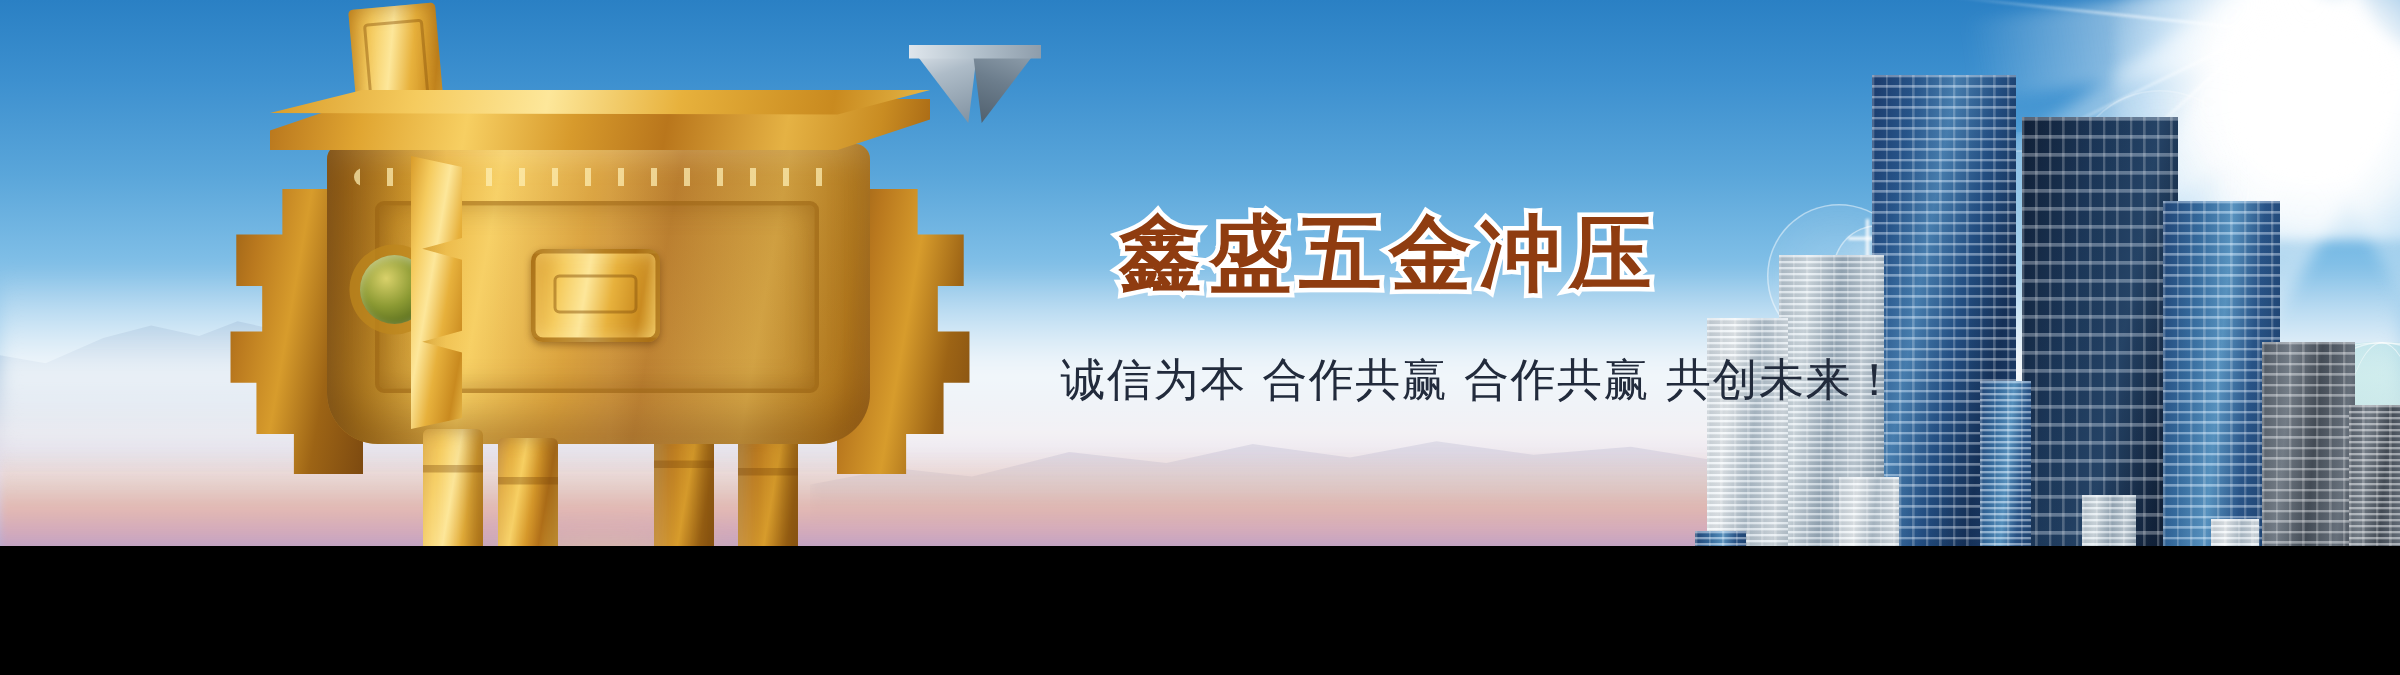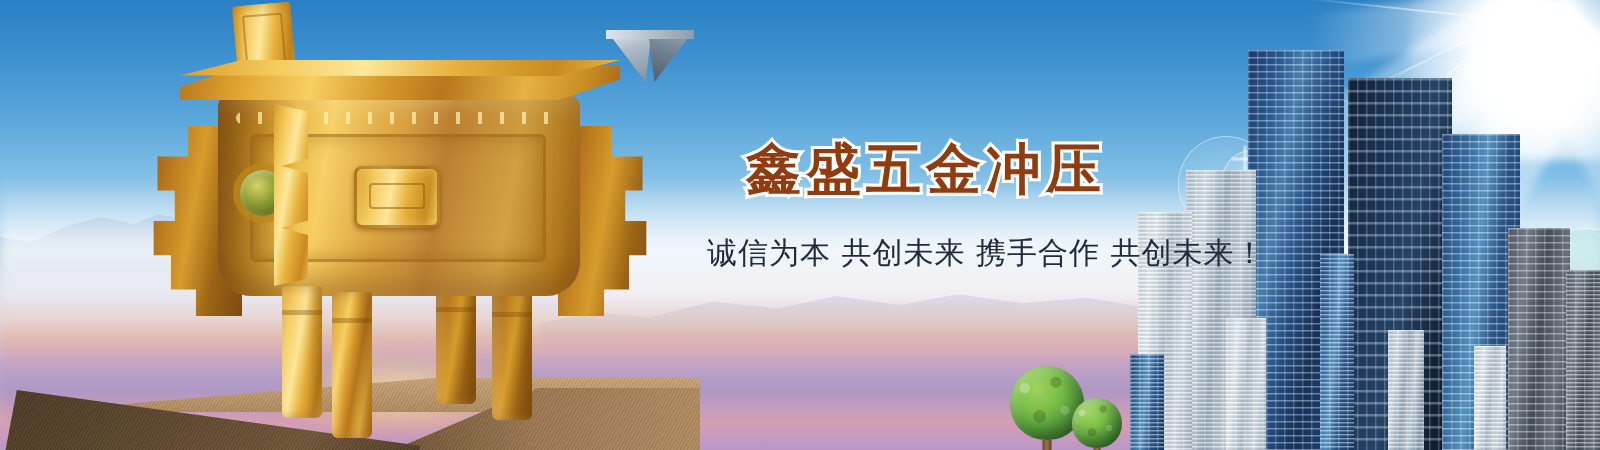--- a/index.html
+++ b/index.html
@@ -2,21 +2,21 @@
 <html><head>
 <meta charset="utf-8">
 <title>Banner</title>
 <style>
   html,body{margin:0;padding:0;background:#000;}
   *{box-sizing:border-box;}
 
   .banner{
     position:relative;
     width:1600px;
-    height:450px;
+    height:364px;
     overflow:hidden;
     font-family:"DejaVu Sans","Liberation Sans",sans-serif;
     background:#63aadd;
   }
 
   
   .sky{
     position:absolute;left:0;top:0;width:1600px;height:450px;
     background:linear-gradient(180deg,
       #2a80c4 0%,
@@ -406,15 +406,15 @@
     <div class="leg gold leg-2"></div>
   </div>
 
   <div class="pyramid">
     <div class="pyr-left"></div>
     <div class="pyr-right"></div>
     <div class="pyr-top"></div>
   </div>
 
   <div class="title">鑫盛五金冲压</div>
-  <div class="subtitle">诚信为本 共创未来 携手合作 共创未来！</div>
+  <div class="subtitle">诚信为本 合作共赢 合作共赢 共创未来！</div>
 
 </div>
 
 </body></html>

